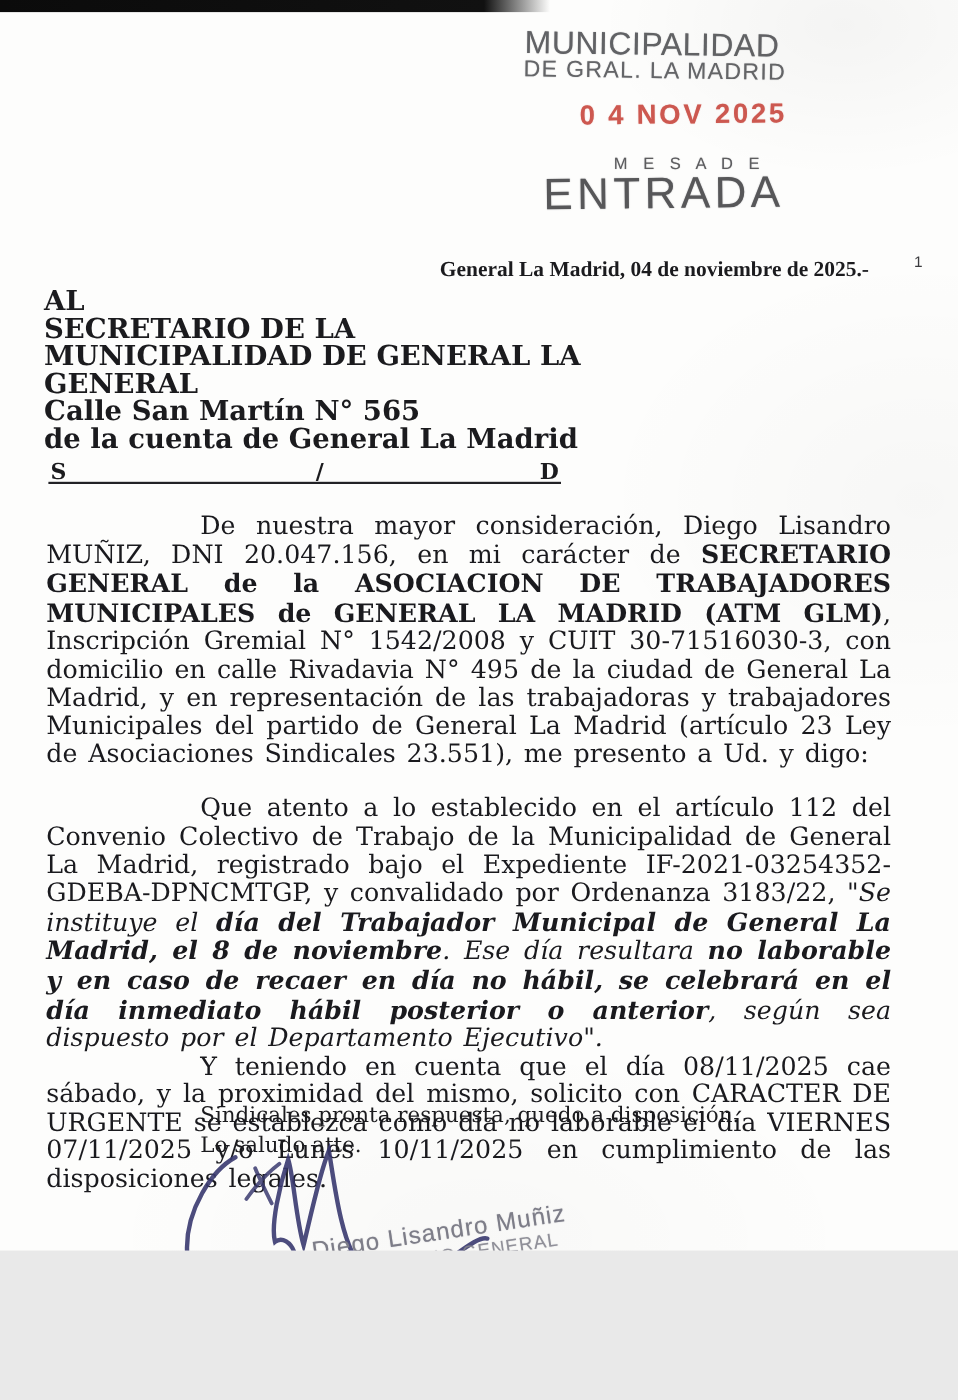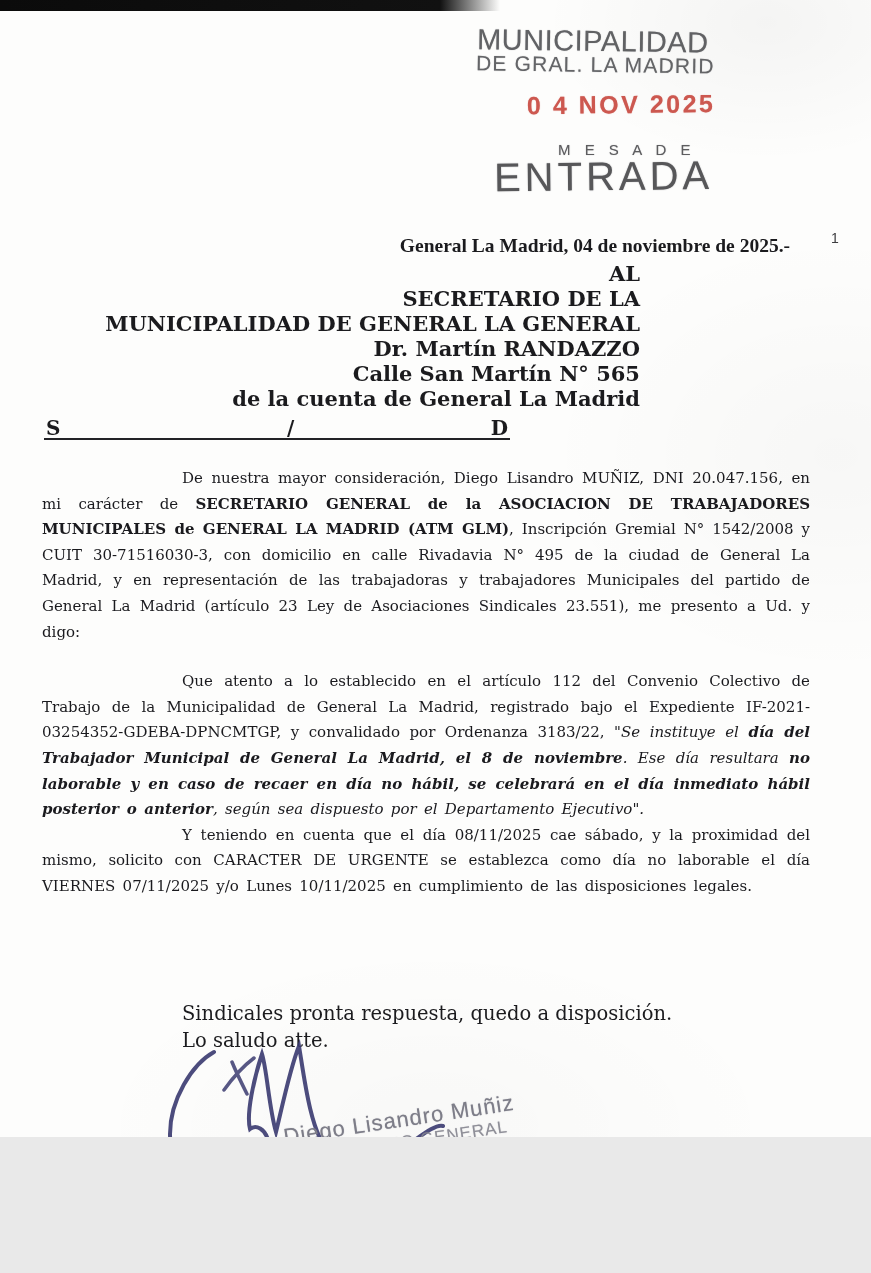--- a/index.html
+++ b/index.html
@@ -53,33 +53,33 @@
   .pagenum{
     position:absolute;left:831px;top:230px;
     font-family:"Liberation Sans", sans-serif;font-size:14px;color:#3c3c3f;
   }
   .dateline{
     position:absolute;left:40px;top:235px;width:750px;
     text-align:right;font-weight:bold;font-size:19.5px;font-family:Liberation Serif, serif;
   }
   .addressee{
     position:absolute;left:40px;top:261px;width:600px;
-    font-weight:bold;font-size:21px;line-height:25px;text-align:right;
+    font-weight:bold;font-size:25px;line-height:25px;
   }
   .sd{
     position:absolute;left:44px;top:412px;width:466px;height:26px;
     border-bottom:2.5px solid #222226;font-weight:bold;font-size:20px;
   }
   .sd .s{position:absolute;left:2px;bottom:-2px;}
   .sd .slash{position:absolute;left:243px;bottom:-2px;}
   .sd .d{position:absolute;right:2px;bottom:-2px;}
   
   .body{
     position:absolute;left:42px;top:466px;width:768px;
-    font-size:15px;line-height:25.6px;text-align:justify;word-spacing:2.5px;
+    font-size:23px;line-height:25.6px;text-align:justify;word-spacing:2.5px;
     color:#1a1a1e;
   }
   .body p{margin:0;text-indent:140px;}
   .body p.gap{margin-top:24px;}
   .it{font-style:italic;}
   .bit{font-style:italic;font-weight:bold;}
   b{font-weight:bold;}
   
   .closing{
     position:absolute;left:182px;top:1000px;
@@ -114,21 +114,20 @@
   </div>
 
   <div class="pagenum">1</div>
 
   <div class="dateline">General La Madrid, 04 de noviembre de 2025.-</div>
 
   <div class="addressee">
     <div>AL</div>
     <div>SECRETARIO DE LA</div>
     <div>MUNICIPALIDAD DE GENERAL LA GENERAL</div>
-    <div>Dr. Martín RANDAZZO</div>
     <div>Calle San Martín N° 565</div>
     <div>de la cuenta de General La Madrid</div>
   </div>
 
   <div class="sd">
     <span class="s">S</span>
     <span class="slash">/</span>
     <span class="d">D</span>
   </div>
 

